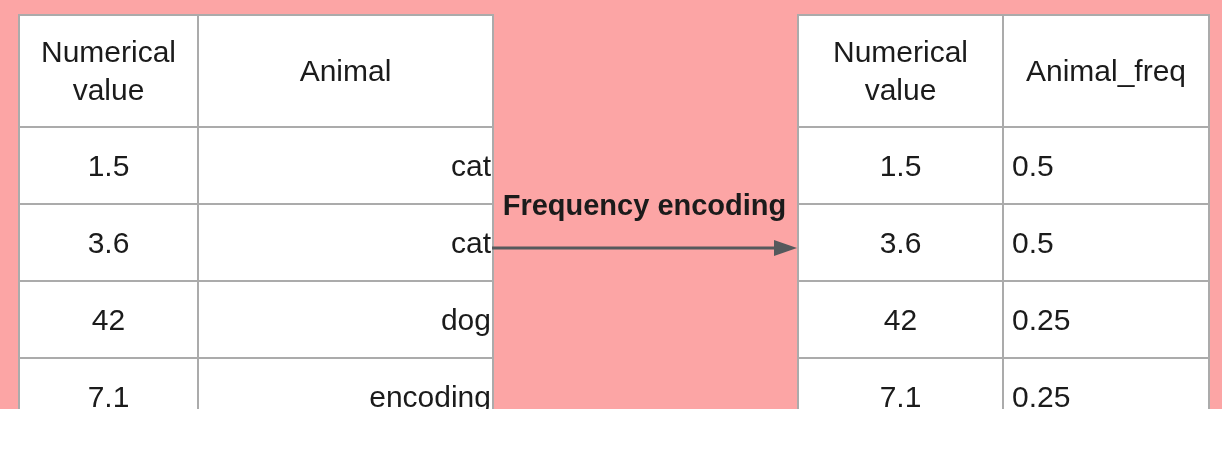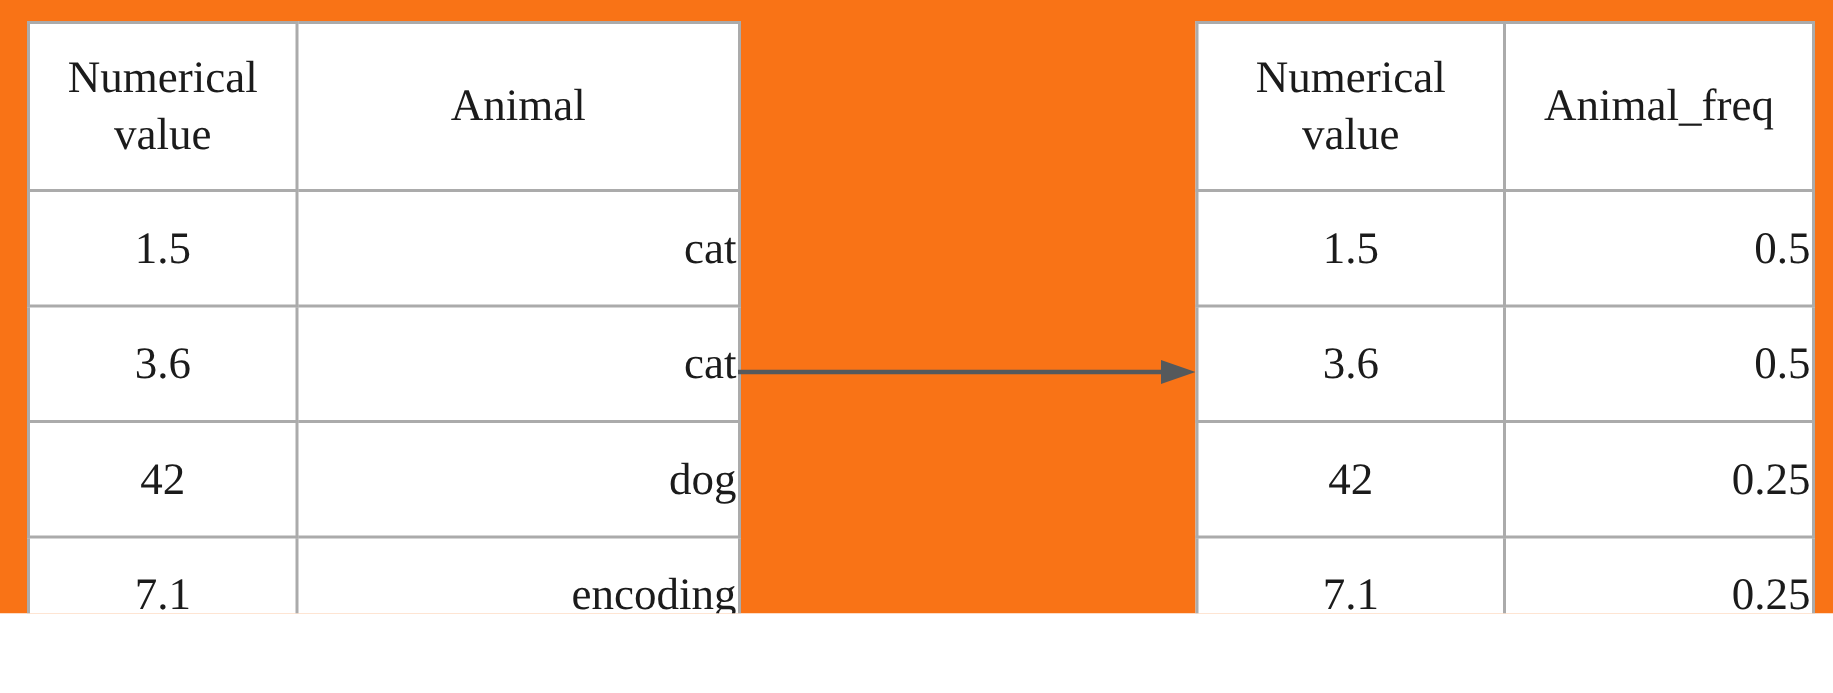--- a/index.html
+++ b/index.html
@@ -4,22 +4,22 @@
 <style>
   html, body {
     margin: 0;
     padding: 0;
     background: #ffffff;
   }
   .canvas {
     position: relative;
     width: 1222px;
     height: 409px;
-    background: #f97316;
-    font-family: Liberation Serif, serif;
+    background: #fca5a5;
+    font-family: Liberation Sans, sans-serif;
     color: #1b1b1b;
     overflow: hidden;
   }
   table.data-table {
     position: absolute;
     top: 14px;
     border-collapse: collapse;
     table-layout: fixed;
     background: #ffffff;
   }
@@ -34,21 +34,21 @@
     line-height: 38px;
     vertical-align: middle;
     overflow: hidden;
   }
   .data-table thead tr { height: 112px; }
   .data-table tbody tr { height: 77px; margin-top: 11px;  }
 
   .data-table th       { text-align: center; padding: 0 2px; }
   .data-table td.num   { text-align: center; }
   .data-table td.txt-l { text-align: right; padding-left: 19px; }
-  .data-table td.txt-r { text-align: right; padding-left: 8px; }
+  .data-table td.txt-r { text-align: left; padding-left: 8px; }
 
   .input-table  col.c1 { width: 179px; }
   .input-table  col.c2 { width: 295px; }
   .output-table col.c1 { width: 205px; }
   .output-table col.c2 { width: 206px; }
 
   .connector-label {
     position: absolute;
     left: 492px;
     top: 187px;
@@ -97,20 +97,21 @@
         <td class="num">42</td>
         <td class="txt-l">dog</td>
       </tr>
       <tr>
         <td class="num">7.1</td>
         <td class="txt-l">encoding</td>
       </tr>
     </tbody>
   </table>
 
+  <div class="connector-label">Frequency encoding</div>
 
   <svg class="connector-arrow" viewBox="0 0 305 22" xmlns="http://www.w3.org/2000/svg" aria-hidden="true">
     <line x1="0" y1="11" x2="284" y2="11" stroke="#55595c" stroke-width="3"></line>
     <polygon points="282,3 305,11 282,19" fill="#55595c"></polygon>
   </svg>
 
   <table class="data-table output-table">
     <colgroup>
         <col class="c1">
         <col class="c2">

